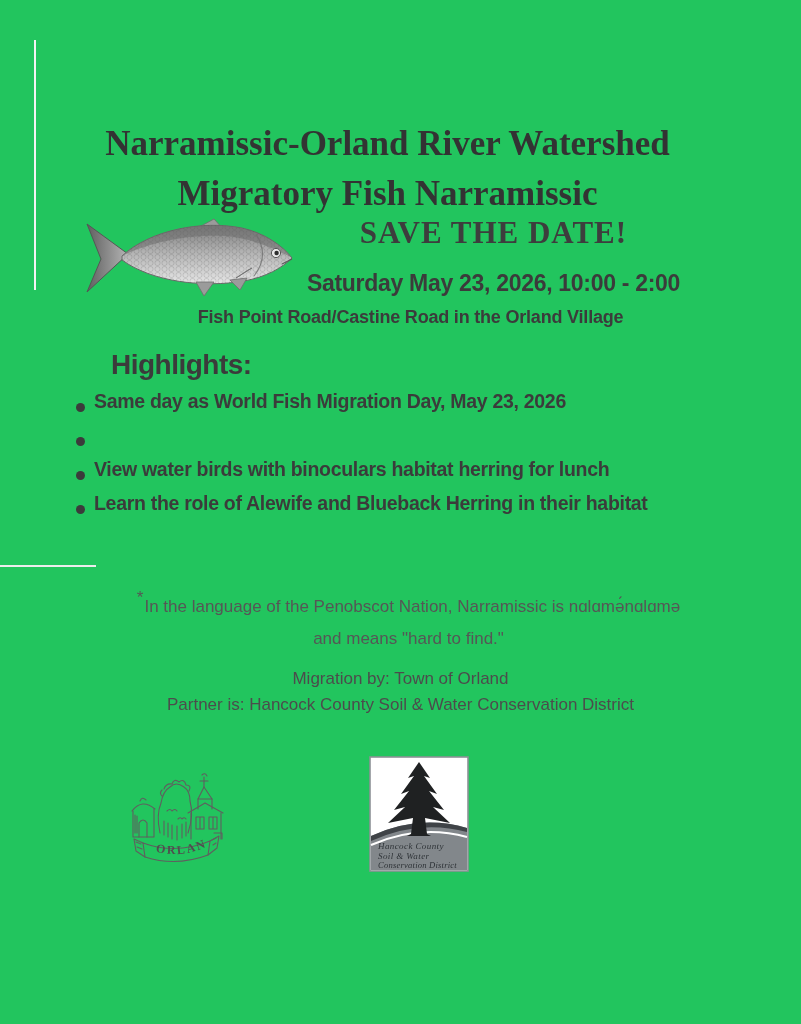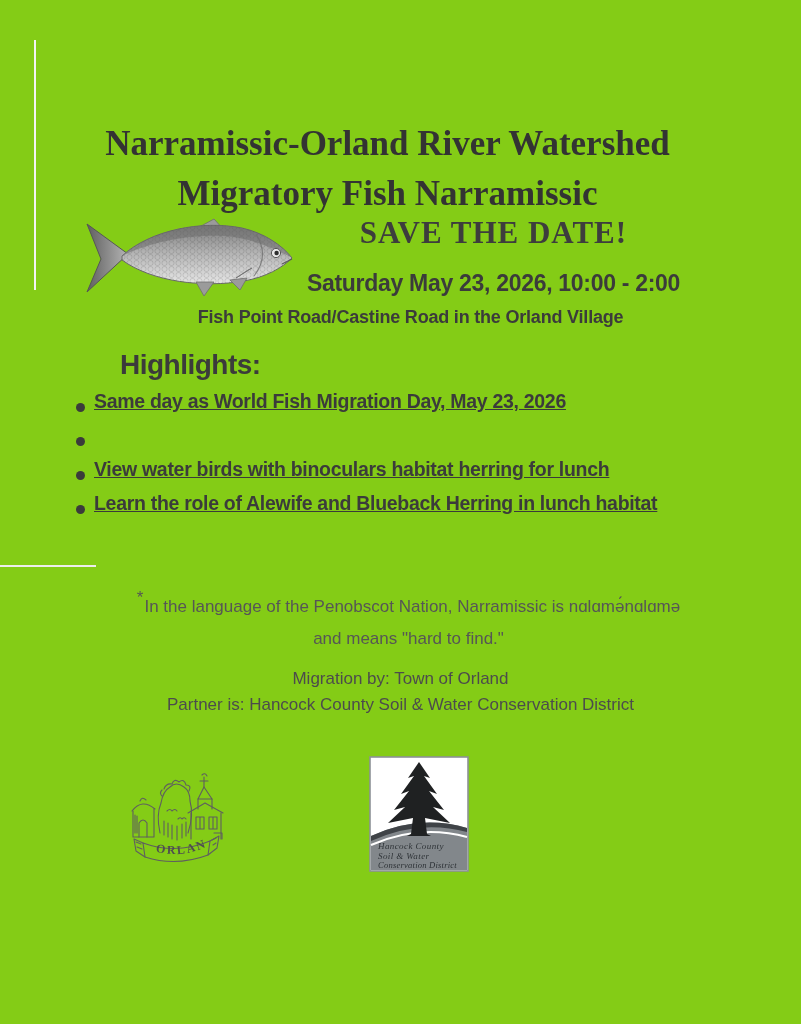--- a/index.html
+++ b/index.html
@@ -1,18 +1,18 @@
 <!DOCTYPE html>
 <html><head>
 <meta charset="utf-8">
 <style>
   html,body{margin:0;padding:0;background:#ffffff;}
   .page{
     position:relative;width:801px;height:1024px;margin:0 auto;
-    background:#84cc16;overflow:hidden;
+    background:#22c55e;overflow:hidden;
     font-family:"Liberation Sans",sans-serif;color:#3a3a3a;
   }
   
   .scan-line-v{position:absolute;left:34px;top:40px;width:2px;height:250px;background:#f3f3f3;}
   .scan-line-h{position:absolute;left:0px;top:565px;width:96px;height:2px;background:#ededed;}
 
   .title{
     position:absolute;top:96px;left:0;width:100%;text-align:center;
     transform:translateX(-13px);
     font-family:"Liberation Serif",serif;font-weight:700;
@@ -30,26 +30,26 @@
     position:absolute;top:270px;left:0;width:100%;text-align:center;
     transform:translateX(93px);
     font-weight:700;font-size:23px;color:#3b3b3b;letter-spacing:-0.3px;
   }
   .location-line{
     position:absolute;top:307px;left:0;width:100%;text-align:center;
     transform:translateX(10px);
     font-weight:700;font-size:18px;color:#3b3b3b;letter-spacing:-0.2px;
   }
   .highlights-heading{
-    position:absolute;top:349px;left:120px;
+    position:absolute;top:349px;left:111px;
     font-weight:700;font-size:28px;color:#3b3b3b;letter-spacing:-0.5px;
   }
   .bullet-list{
     position:absolute;top:390px;left:76px;width:680px;
-    margin:0;padding:0;list-style:none;text-decoration:underline;
+    margin:0;padding:0;list-style:none;
   }
   .bullet-list li{
     display:flex;align-items:baseline;
     height:34px;font-weight:700;font-size:19.5px;color:#3b3b3b;letter-spacing:-0.3px;
   }
   .bullet-dot{
     width:9px;height:9px;border-radius:50%;background:#3b3b3b;
     margin-right:9px;flex:0 0 auto;align-self:center;
   }
   .footnote{
@@ -135,21 +135,21 @@
     </li>
     <li>
       <span class="bullet-dot"></span>
     </li>
     <li>
       <span class="bullet-dot"></span>
       <span>View water birds with binoculars habitat herring for lunch</span>
     </li>
     <li>
       <span class="bullet-dot"></span>
-      <span>Learn the role of Alewife and Blueback Herring in lunch habitat</span>
+      <span>Learn the role of Alewife and Blueback Herring in their habitat</span>
     </li>
   </ul>
 
   <div class="footnote">
     <sup>*</sup><span>In the language of the Penobscot Nation, Narramissic is nɑlɑmə́nɑlɑmə</span><br>
     <span>and means "hard to find."</span>
   </div>
 
   <div class="credits">
     <div>Migration by: Town of Orland</div>

